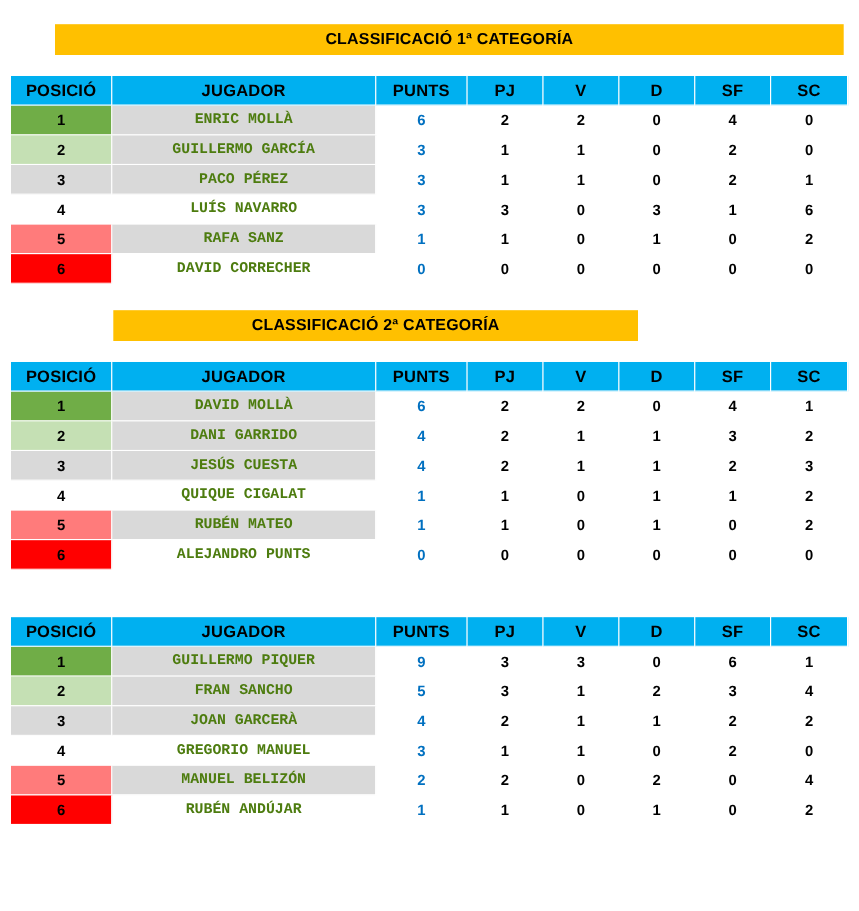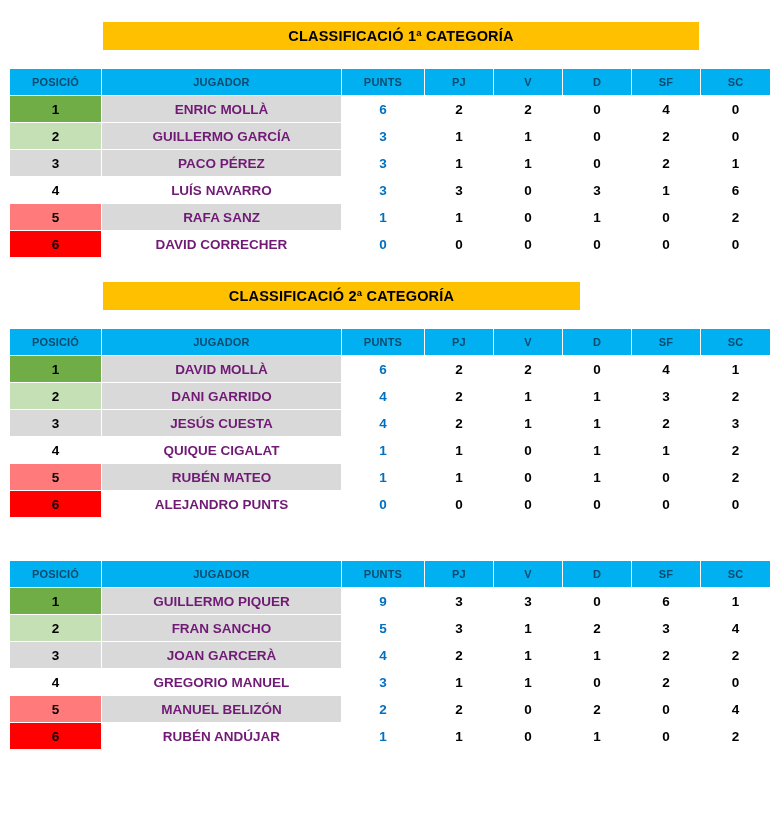--- a/index.html
+++ b/index.html
@@ -48,36 +48,36 @@
     border: 1px solid #ffffff;
     height: 26px;
     text-align: center;
     vertical-align: middle;
     font-weight: bold;
     font-size: 13.5px;
     padding: 0;
   }
   table.standings thead th {
     background: #00b0f0;
-    color: #0c4a6e;
-    font-size: 11px;
+    color: #000000;
+    font-size: 15px;
     letter-spacing: 0.2px;
   }
   
   col.c-pos   { width: 92px; }
   col.c-name  { width: 240px; }
   col.c-pts   { width: 83px; }
   col.c-pj    { width: 69px; }
   col.c-v     { width: 69px; }
   col.c-d     { width: 69px; }
   col.c-sf    { width: 69px; }
   col.c-sc    { width: 70px; }
 
   td.pos { color: #000000; }
-  td.name { background: #d9d9d9; color: #701a75; }
+  td.name { background: #d9d9d9; color: #4d7c0f; font-family: Liberation Mono, monospace; }
   td.name.plain { background: #ffffff; }
   td.pts { background: #ffffff; color: #0070c0; }
   td.num { background: #ffffff; color: #000000; }
 
   
   .pos-green    { background: #70ad47; }
   .pos-ltgreen  { background: #c5e0b4; }
   .pos-grey     { background: #d9d9d9; }
   .pos-white    { background: #ffffff; }
   .pos-ltred    { background: #ff7b7b; }
@@ -88,21 +88,21 @@
   .gap-c { height: 24px; }
 </style>
 </head>
 <body>
 
 <div class="page">
   <div id="sections-host">
       <div class="section">
         <div class="gap-a"></div>
         <div class="title-row">
-          <div class="title-bar" style="width: 596px; margin-left: 103px; margin-right: auto;">CLASSIFICACIÓ 1ª CATEGORÍA</div>
+          <div class="title-bar" style="width: 717px; margin-left: 50px; margin-right: auto;">CLASSIFICACIÓ 1ª CATEGORÍA</div>
         </div>
         <div class="gap-b"></div>
         <table class="standings">
           <colgroup>
             <col class="c-pos">
             <col class="c-name">
             <col class="c-pts">
             <col class="c-pj">
             <col class="c-v">
             <col class="c-d">

